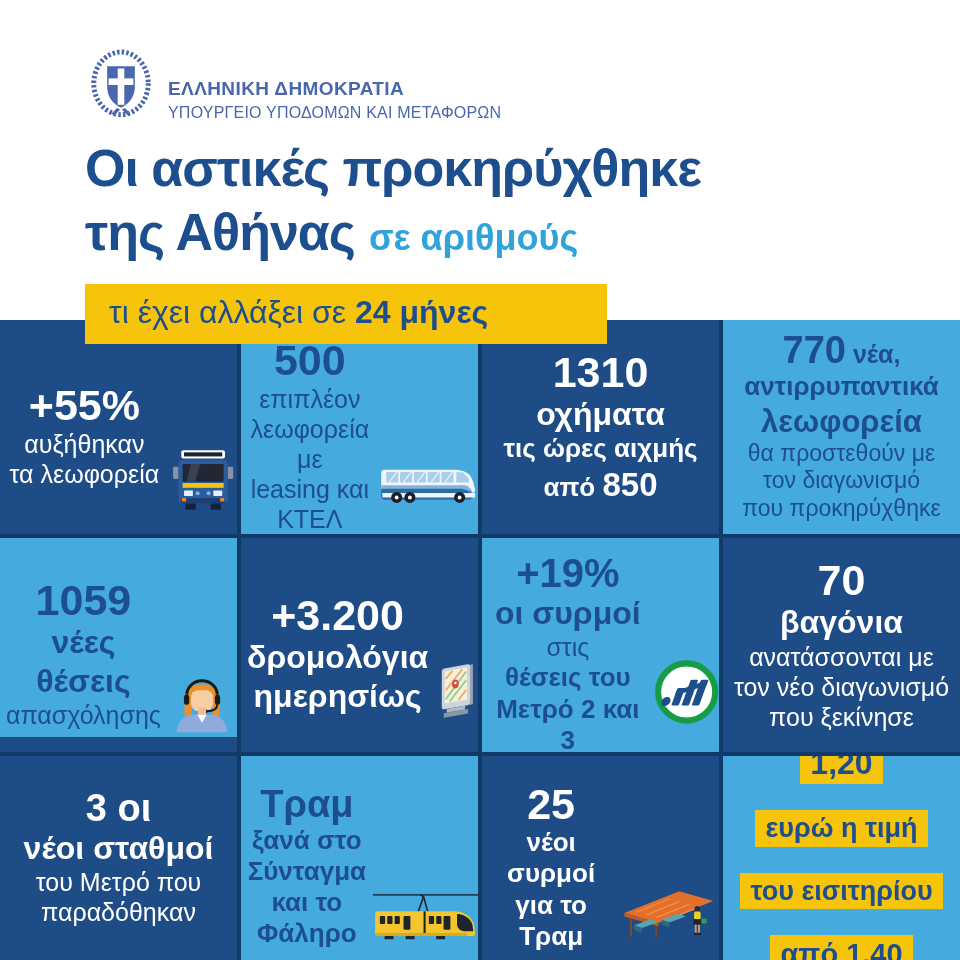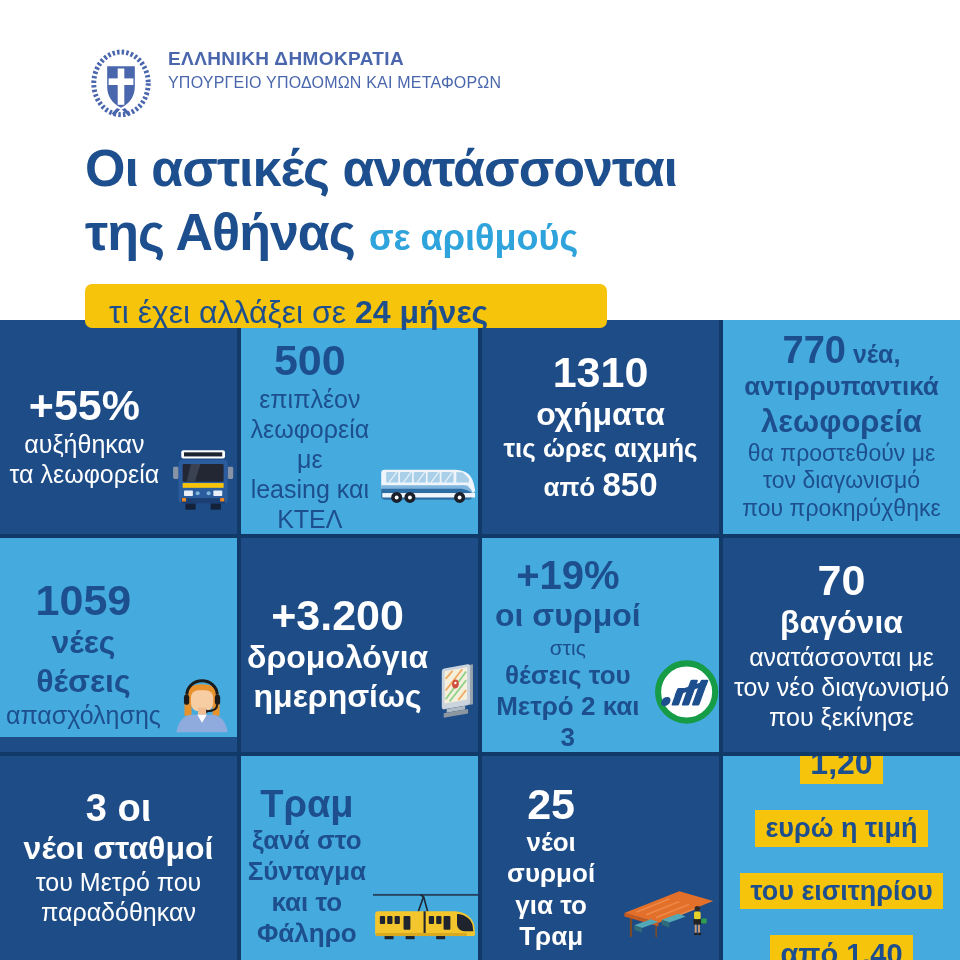--- a/index.html
+++ b/index.html
@@ -6,32 +6,32 @@
     --navy:#1E4C86; --sky:#45ABDE; --yellow:#F5C40B;
     --title-navy:#1D4E8D; --light-blue:#2FA3DB; --gap:#123A68;
     --logo-blue:#4A67AD;
   }
   html,body{margin:0;padding:0;}
   body{
     width:960px;height:960px;position:relative;overflow:hidden;
     background:#ffffff;font-family:"Liberation Sans",sans-serif;
   }
   
-  .gov-header{position:absolute;left:88px;top:48px;display:flex;align-items:flex-start;gap:14px;}
+  .gov-header{position:absolute;left:88px;top:48px;display:flex;align-items:flex-end;gap:14px;}
   .gov-header .emblem{flex:0 0 auto;}
   .gov-text .l1{font-size:19px;font-weight:700;color:var(--logo-blue);letter-spacing:.4px;}
   .gov-text .l2{font-size:16px;font-weight:400;color:var(--logo-blue);margin-top:4px;letter-spacing:.2px;}
   
   .main-title{position:absolute;left:85px;top:136px;margin:0;color:var(--title-navy);
     font-size:52px;font-weight:700;line-height:1.24;letter-spacing:-1px;}
   .main-title .sub{font-size:36px;color:var(--light-blue);letter-spacing:0;margin-left:14px;}
   
-  .banner{position:absolute;left:85px;top:284px;width:522px;height:44px;box-sizing:border-box;
+  .banner{position:absolute;left:85px;top:284px;width:522px;height:60px;box-sizing:border-box;
     background:var(--yellow);color:var(--title-navy);font-size:32px;line-height:56px;
-    padding-left:24px;z-index:3;white-space:nowrap;border-radius:7px;}
+    padding-left:24px;z-index:3;white-space:nowrap;}
   .banner b{font-weight:700;}
   
   .grid{position:absolute;left:0;right:0;top:320px;bottom:0;display:grid;
     grid-template-columns:repeat(4,1fr);grid-template-rows:214px 214px 1fr;gap:4px;
     background:var(--gap);}
   .tile{position:relative;overflow:hidden;display:flex;flex-direction:row;
     align-items:center;text-align:center;}
   .tile.navy{background:var(--navy);color:#ffffff;}
   .tile.sky{background:var(--sky);color:var(--title-navy);}
   .tile .lines{width:100%;box-sizing:border-box;padding:18px 6px 0 6px;}
@@ -44,21 +44,21 @@
   .t-n2{font-size:40px;font-weight:700;line-height:1.05;}
   .t-n3{font-size:38px;font-weight:700;line-height:1.05;}
   .t-h1{font-size:32px;font-weight:700;}
   .t-h2{font-size:26px;font-weight:700;}
   .t-b1{font-size:26px;font-weight:700;text-align:right;}
   .t-b2{font-size:31px;font-weight:700;}
   .t-b0{font-size:25px;font-weight:700;}
   .t-bx{font-size:33px;font-weight:700;}
   .t-r1{font-size:25px;font-weight:400;}
   .t-r2{font-size:23px;font-weight:400;}
-  .t-ri{font-size:21px;font-weight:400;}
+  .t-ri{font-size:25px;font-weight:400;}
   .t-hl1,.t-hl2,.t-hl3{display:inline-block;background:var(--yellow);color:var(--title-navy);
     padding:2px 10px;margin:13px 0;font-weight:700;}
   .t-hl1{font-size:32px;}
   .t-hl2{font-size:27px;}
   .t-hl3{font-size:29px;}
   
   .desk{position:absolute;left:0;right:0;bottom:0;height:15px;background:var(--navy);}
   
   .m-b6{margin-bottom:6px;} .m-b10{margin-bottom:10px;} .m-b12{margin-bottom:12px;} .m-b14{margin-bottom:14px;}
 </style>
@@ -73,21 +73,21 @@
     <rect x="36" y="24" width="8" height="44" fill="#ffffff"></rect>
     <rect x="25" y="36" width="30" height="8" fill="#ffffff"></rect>
   </svg>
   <div class="gov-text">
     <div class="l1">ΕΛΛΗΝΙΚΗ ΔΗΜΟΚΡΑΤΙΑ</div>
     <div class="l2">ΥΠΟΥΡΓΕΙΟ ΥΠΟΔΟΜΩΝ ΚΑΙ ΜΕΤΑΦΟΡΩΝ</div>
   </div>
 </header>
 
 <h1 class="main-title">
-  <span>Οι αστικές ανατάσσονται</span><br>
+  <span>Οι αστικές προκηρύχθηκε</span><br>
   <span>της Αθήνας</span><span class="sub">σε αριθμούς</span>
 </h1>
 
 <div class="banner">
   <span>τι έχει αλλάξει σε </span><b>24 μήνες</b>
 </div>
 
 <div class="grid">
     <div class="tile navy">
       <div class="lines">

